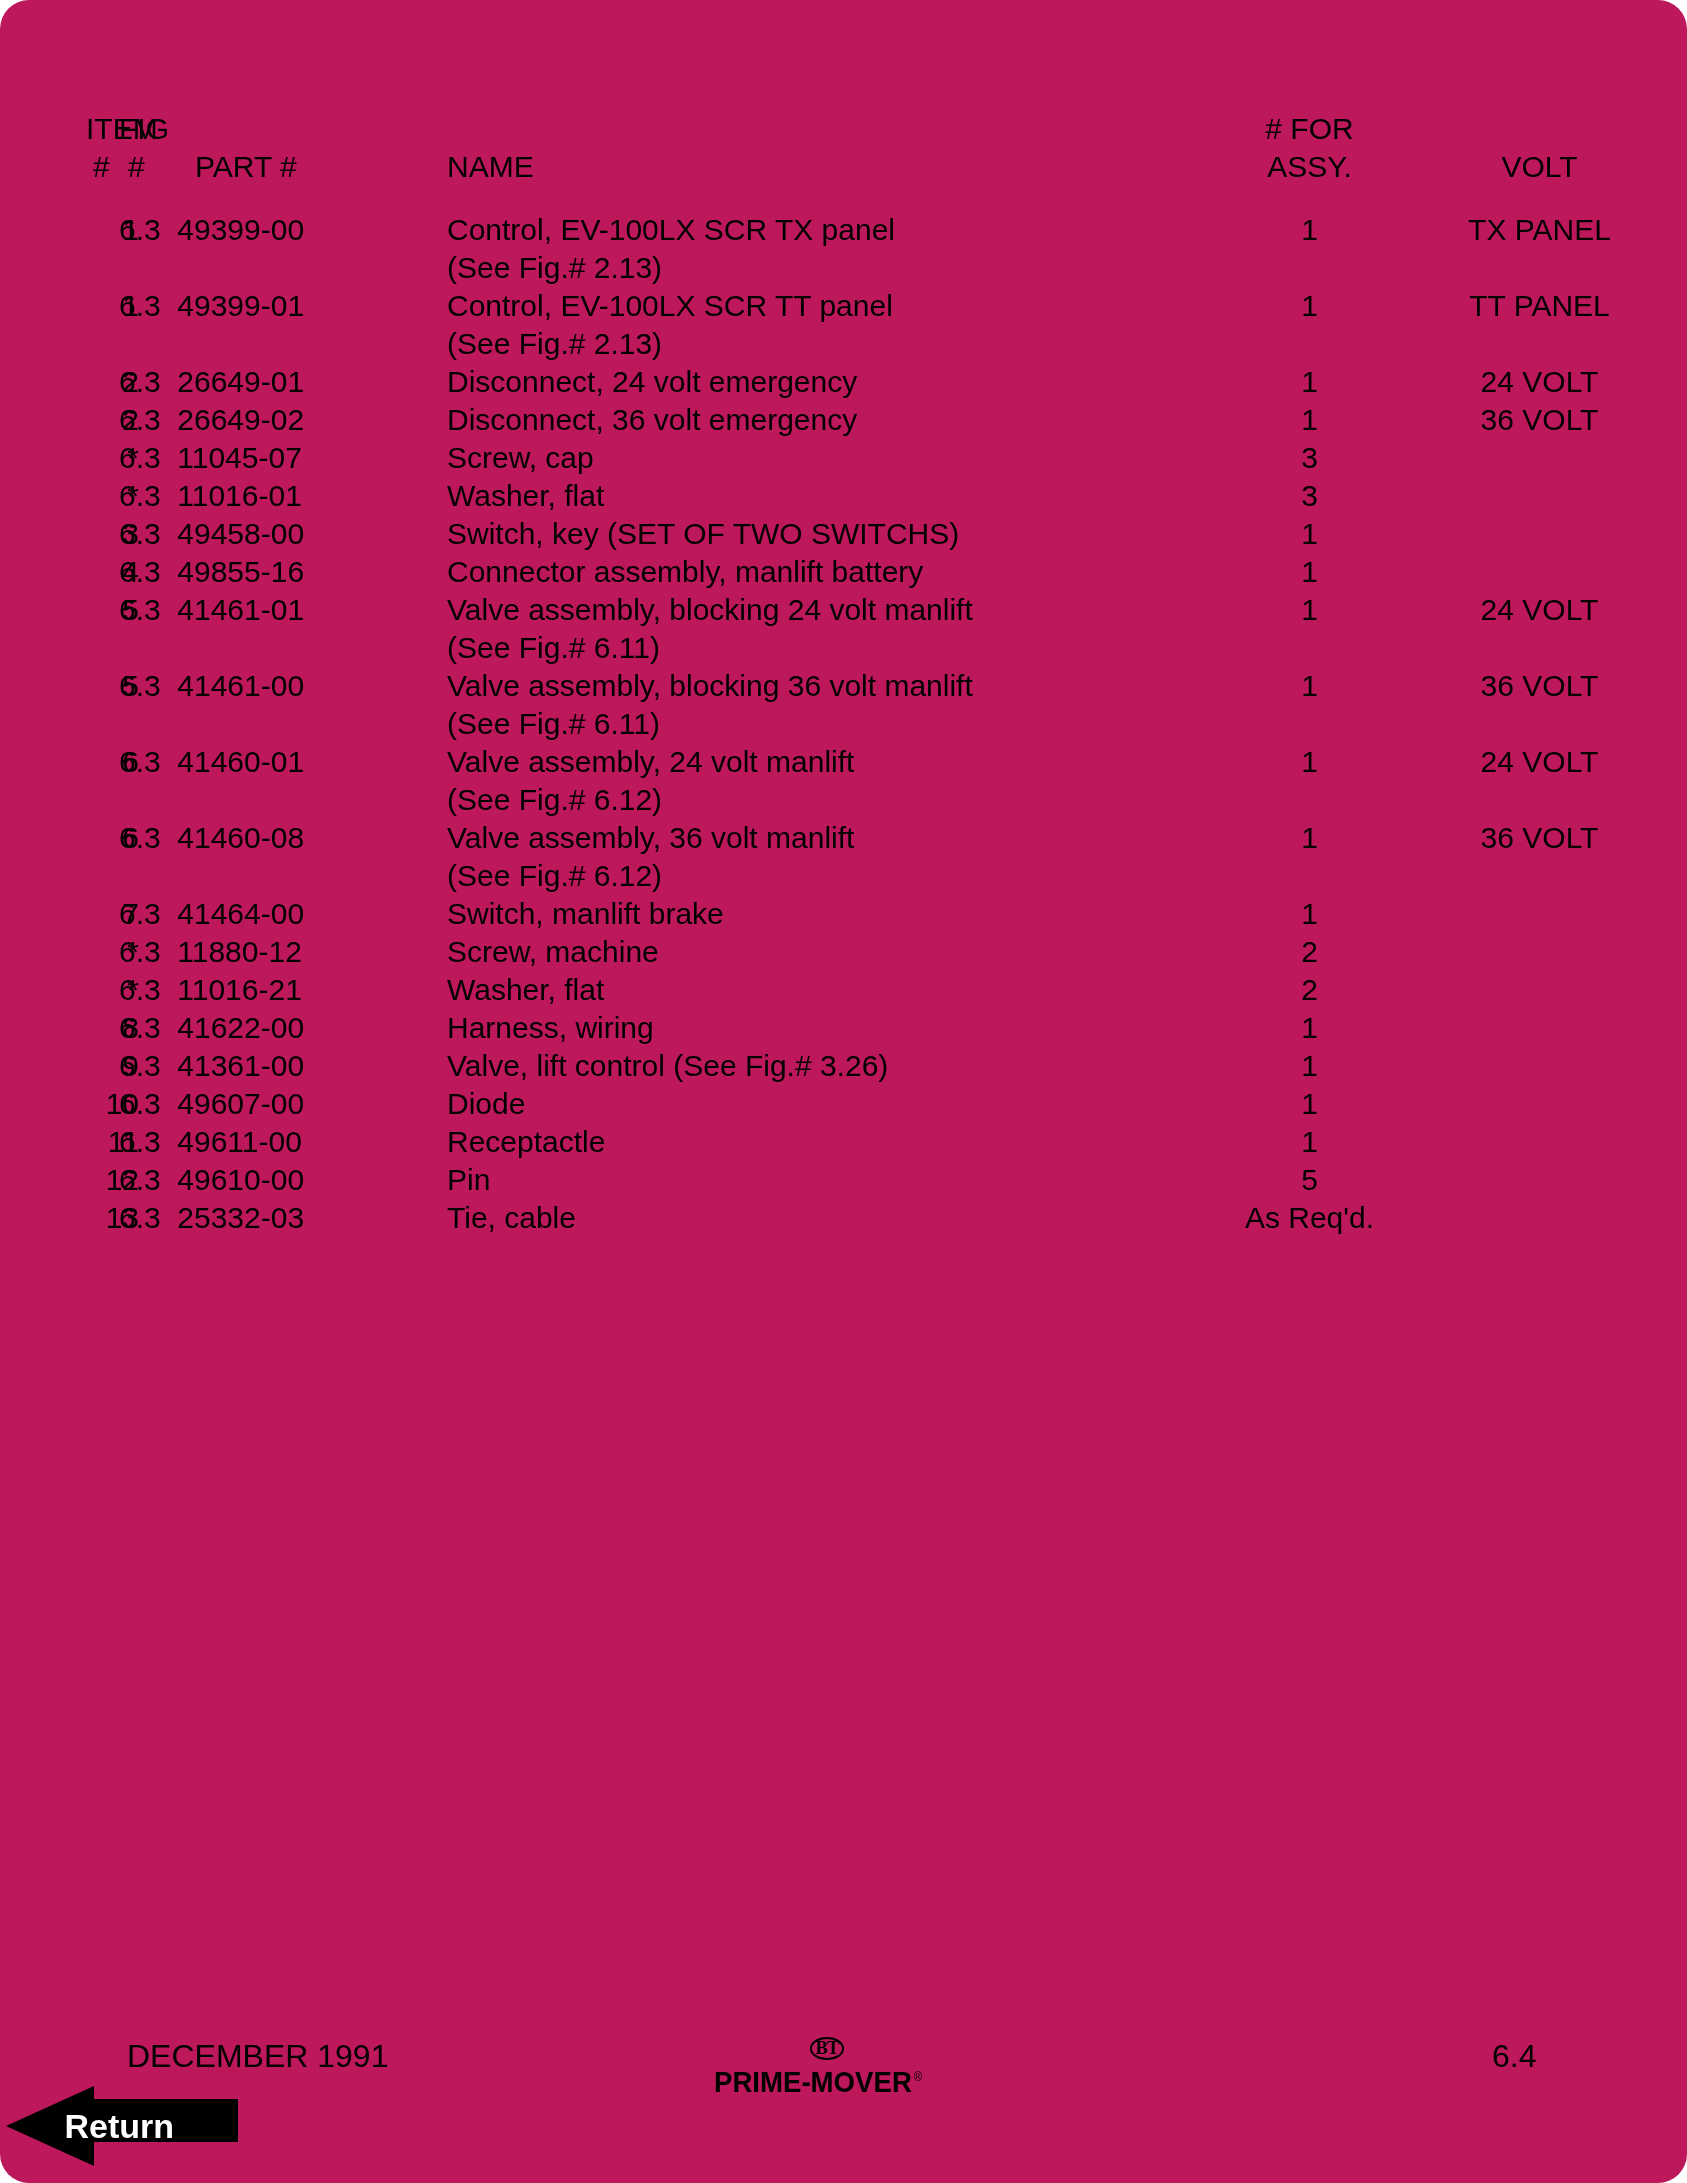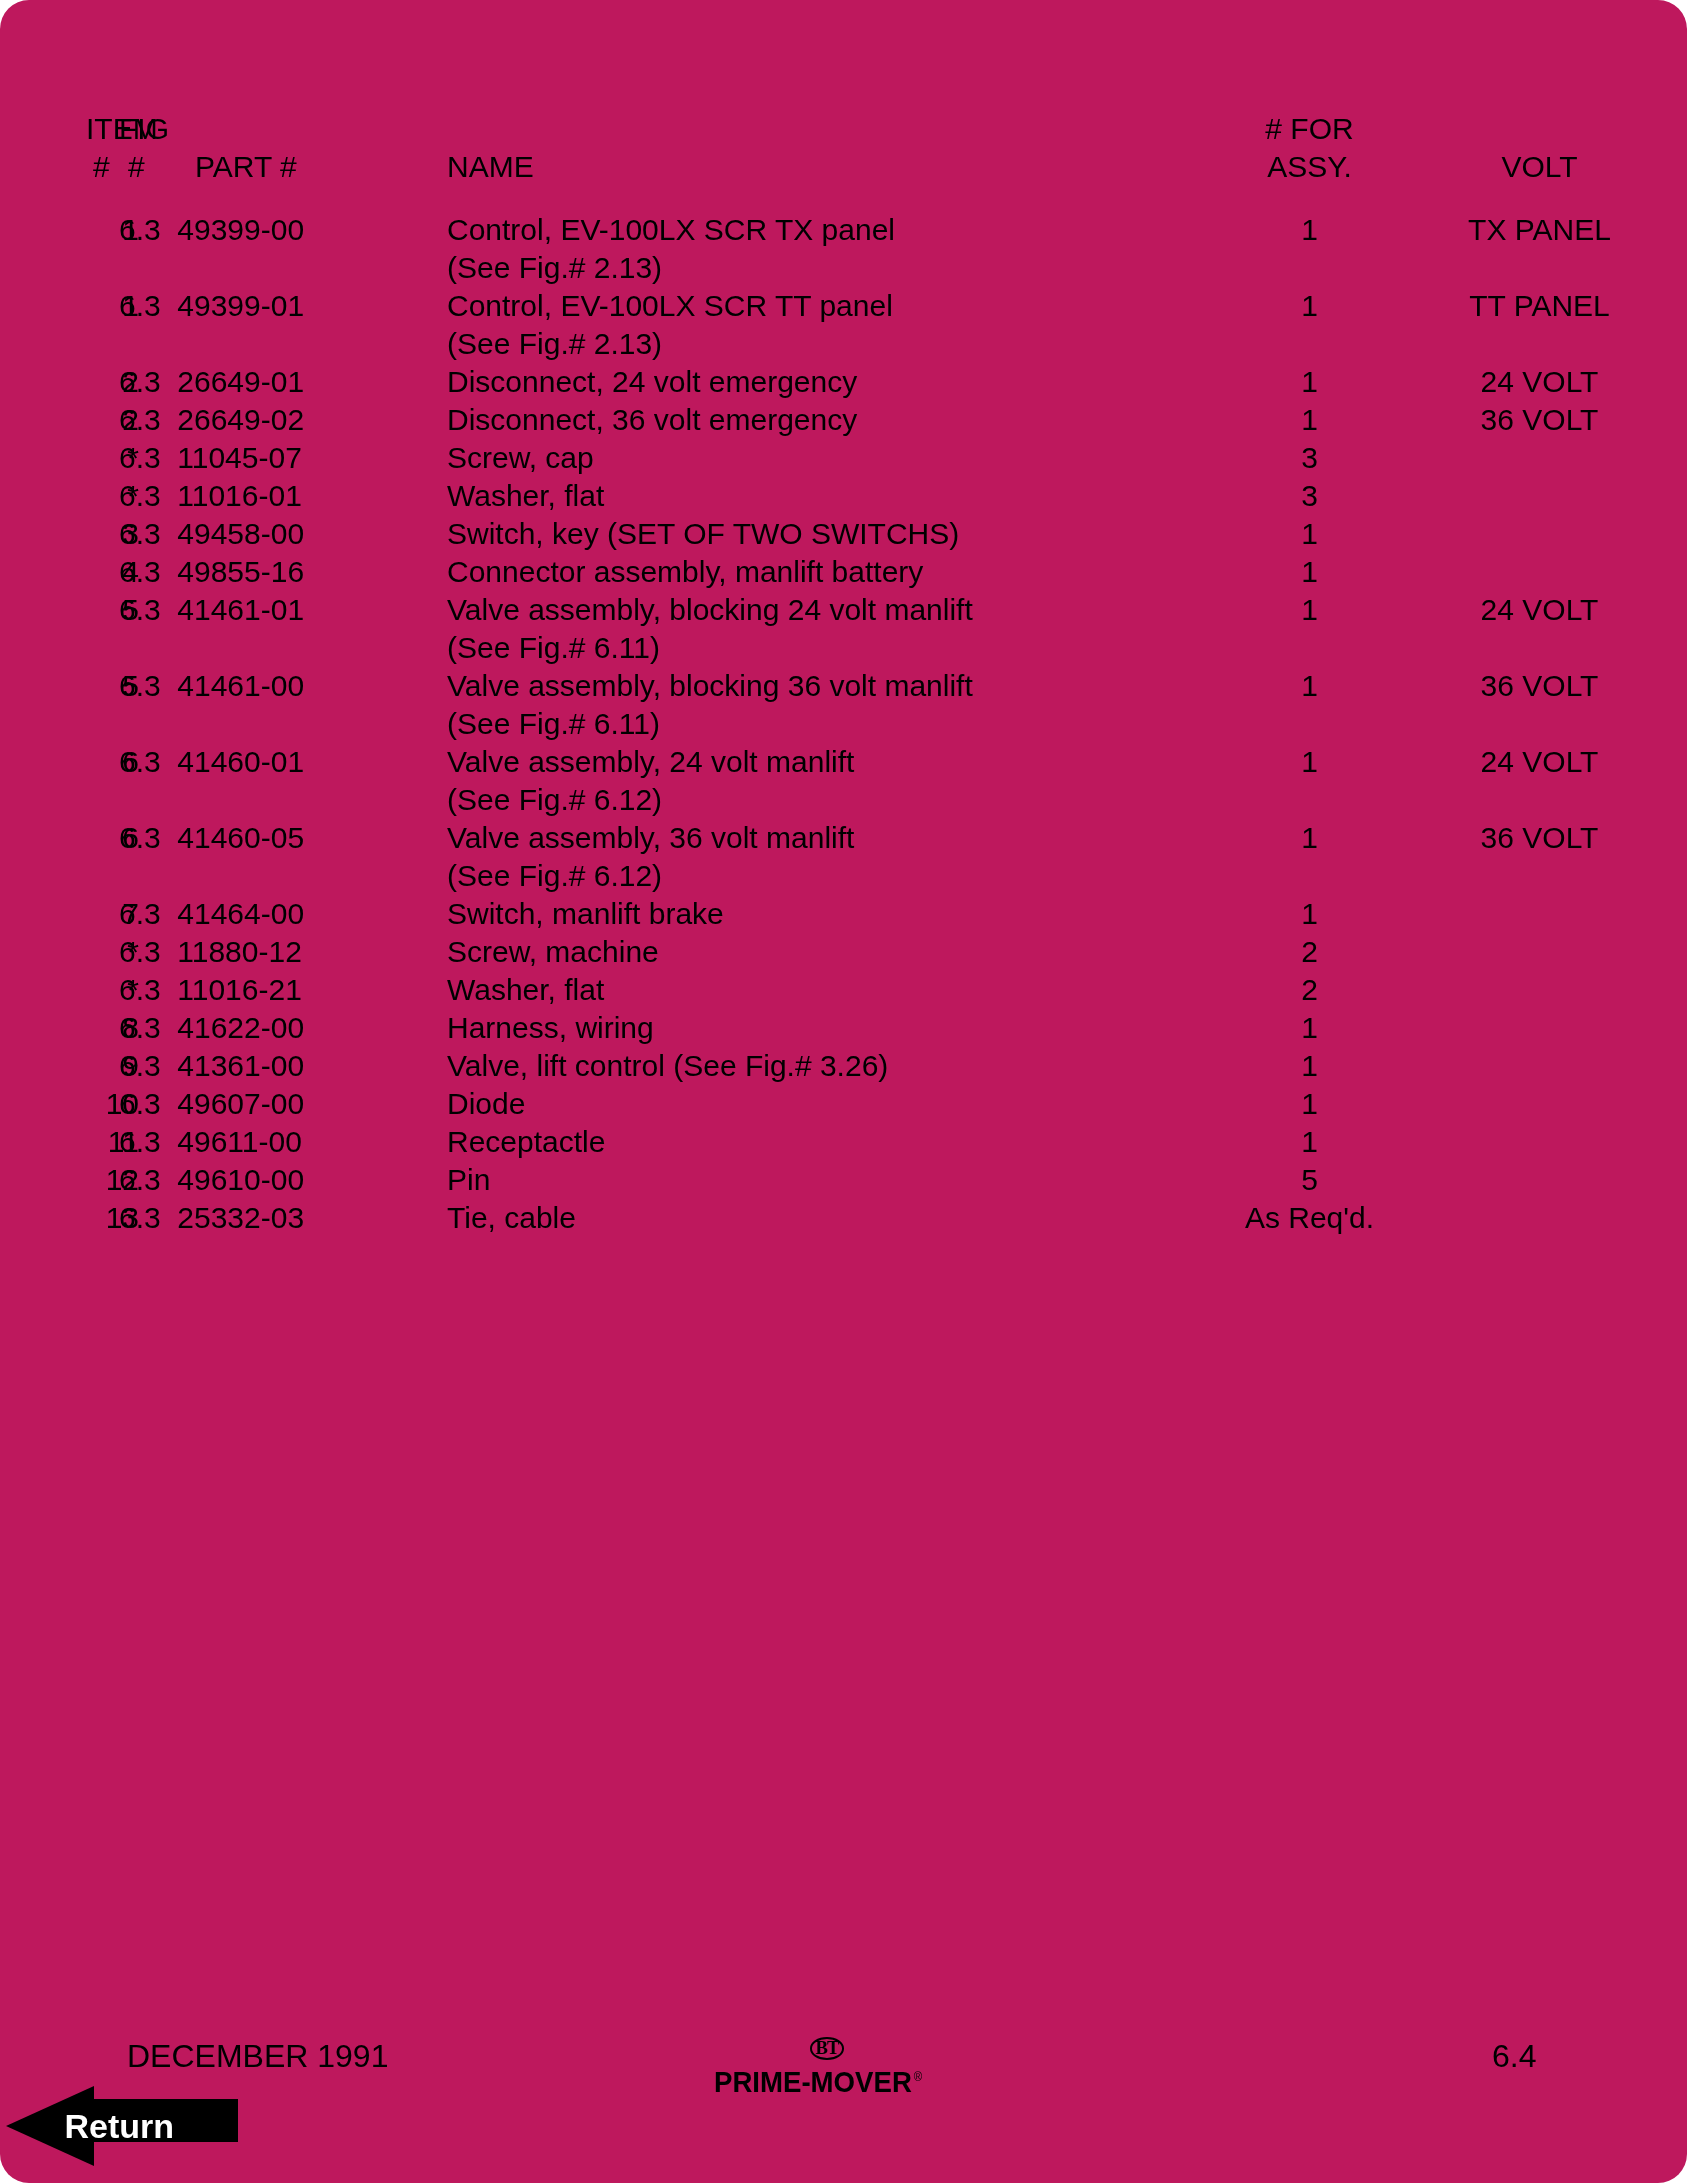--- a/index.html
+++ b/index.html
@@ -353,21 +353,21 @@
           <td></td>
           <td></td>
           <td></td>
           <td class="sub-name">(See Fig.# 6.12)</td>
           <td></td>
           <td></td>
         </tr>
         <tr>
           <td class="d-fig">6.3</td>
           <td class="d-item">6</td>
-          <td class="d-part">41460-05</td>
+          <td class="d-part">41460-08</td>
           <td class="d-name">Valve assembly, 36 volt manlift</td>
           <td class="d-qty">1</td>
           <td class="d-unit">36 VOLT</td>
         </tr>
         <tr>
           <td></td>
           <td></td>
           <td></td>
           <td class="sub-name">(See Fig.# 6.12)</td>
           <td></td>

